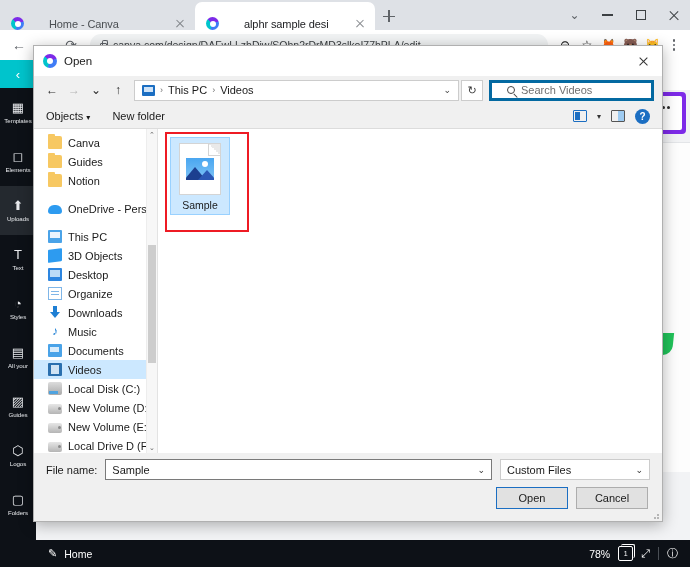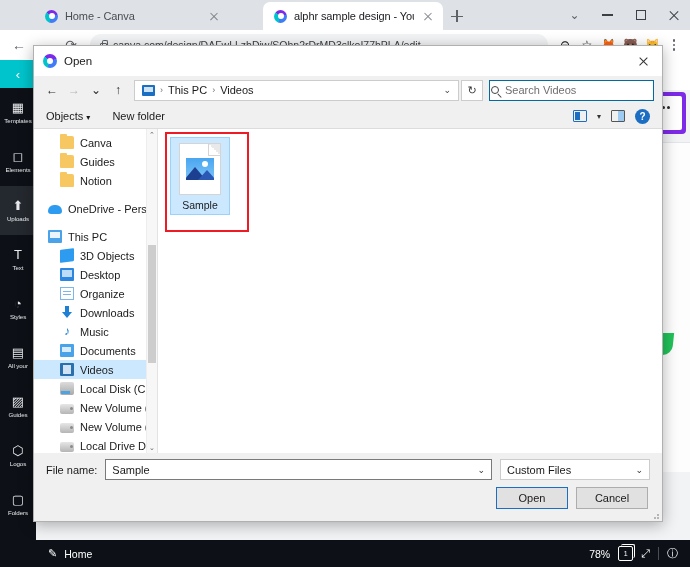--- a/index.html
+++ b/index.html
@@ -12,23 +12,23 @@
   }
   #root { position: relative; width: 690px; height: 567px; overflow: hidden; background:#f2f2f2; }
 
   
   .browser-tabstrip {
     position:absolute; left:0; top:0; width:690px; height:30px;
     background:#dee1e6;
     display:flex; align-items:flex-end;
   }
   .tab {
-    height:28px; display:flex; align-items:center; gap:7px;
+    height:28px; display:flex; align-items:flex-end; gap:25px;
     padding:0 8px 0 11px; font-size:11px; color:#3c4043;
-    border-radius:7px 7px 0 0; position:relative;margin-left:34px;
+    border-radius:7px 7px 0 0; position:relative;
   }
   .tab.inactive { width:195px; background:transparent; color:#4a4e52; }
   .tab.active { width:180px; background:#ffffff; color:#202124; }
   .tab-fav {
     width:13px; height:13px; border-radius:50%; flex:0 0 auto;
     background:
       conic-gradient(from 200deg, #00c4cc 0deg 110deg, #7d2ae8 110deg 230deg, #3f7cf6 230deg 360deg);
     position:relative;
   }
   .tab-fav::after{
@@ -189,22 +189,22 @@
   .crumb-pcicon::after{
     content:"";position:absolute;left:2px;top:2px;width:9px;height:5px;background:#cfe3f7;
   }
   .crumb-sep{ color:#6f6f6f; font-size:9px; }
   .ab-crumb-drop{ margin-left:auto; font-size:9px; color:#444; }
   .ab-refresh{
     width:22px;height:21px;border:1px solid #cccccc;background:#fff;
     display:flex;align-items:center;justify-content:center;font-size:11px;color:#333;
   }
   .ab-search {
-    width:165px; height:21px; background:#ffffff; border:1px solid #0369a1;
-    display:flex; align-items:center; gap:6px; padding:0 1px; font-size:11px; color:#6f6f6f;
+    width:165px; height:21px; background:#ffffff; border:3px solid #0369a1;
+    display:flex; align-items:center; gap:6px; padding:0 15px; font-size:11px; color:#6f6f6f;
     margin-left:4px;
   }
   .mag { width:8px;height:8px;border:1.3px solid #444;border-radius:50%;position:relative;flex:0 0 auto;}
   .mag::after{content:"";position:absolute;right:-3.5px;bottom:-3px;width:4.5px;height:1.3px;background:#444;transform:rotate(45deg);}
 
   .dlg-toolbar {
     height:25px; background:#f0f0f0; display:flex; align-items:center;
     padding:0 12px; gap:22px; font-size:11px; color:#1a1a1a; flex:0 0 auto;
     border-bottom:1px solid #dcdcdc;
   }
@@ -221,21 +221,21 @@
 
   .dlg-body { flex:1 1 auto; display:flex; background:#ffffff; overflow:hidden; position:relative; }
   .dlg-nav {
     width:124px; flex:0 0 auto; background:#ffffff; border-right:1px solid #e3e3e3;
     position:relative; padding-top:4px; overflow:hidden;
   }
   .nav-row {
     height:19px; display:flex; align-items:center; gap:6px; font-size:11px; color:#1a1a1a;
     padding-left:14px; white-space:nowrap;
   }
-  .nav-row.indent { padding-left:26px; }
+  .nav-row.indent { padding-left:14px; }
   .nav-row.selected { background:#cce8ff; }
   .nav-gap { height:9px; }
   .ni { width:14px; height:13px; flex:0 0 auto; position:relative; }
   .ni-folder{ background:#f7c862; border-radius:1px 2px 1px 1px; }
   .ni-folder::before{ content:""; position:absolute; left:0; top:-2px; width:7px; height:3px; background:#f7c862; border-radius:1px 1px 0 0;}
   .ni-cloud{ background:#2d9bf0; border-radius:6px 6px 3px 3px; height:9px; margin-top:2px;}
   .ni-pc{ background:#4aa3e8; border-radius:1px; }
   .ni-pc::after{content:"";position:absolute;left:2px;top:2px;width:10px;height:6px;background:#eaf4fd;}
   .ni-3d{ background:#2d9bf0; transform:skewY(-8deg); border-radius:1px;}
   .ni-desktop{ background:#2d86e0; border-radius:1px;}

